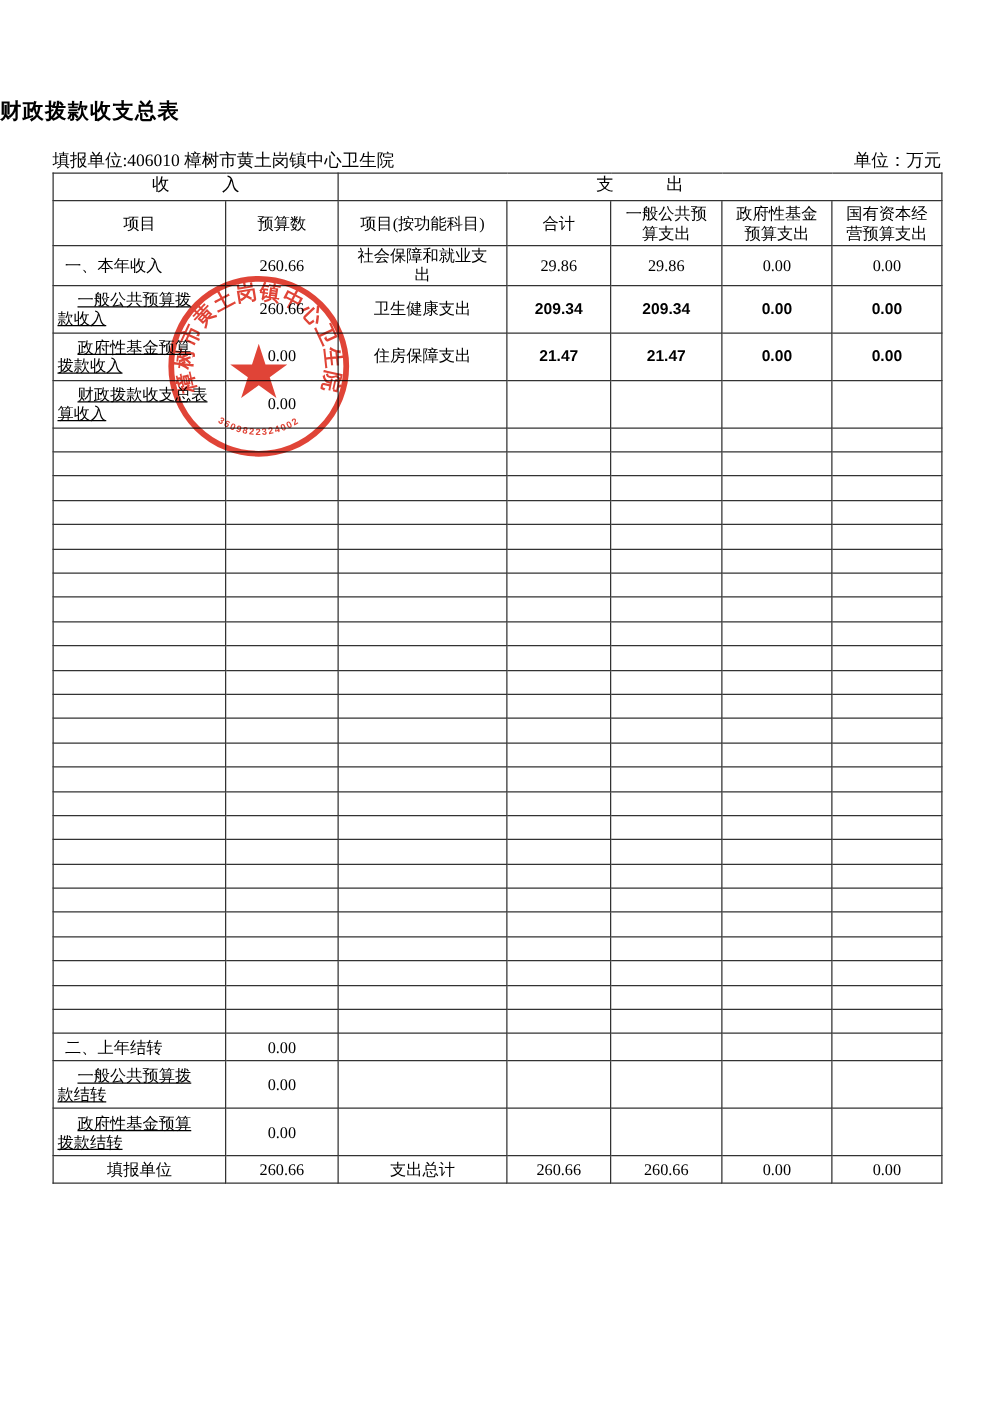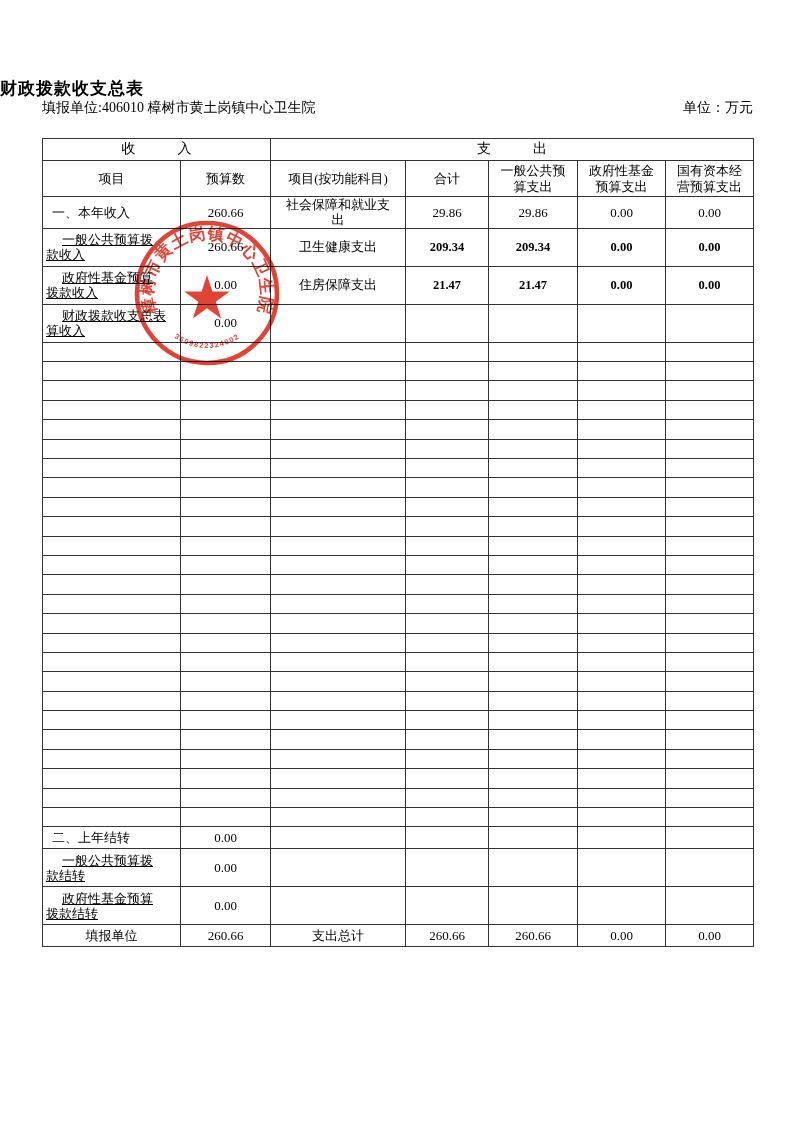--- a/index.html
+++ b/index.html
@@ -6,39 +6,39 @@
   .page{
     position:relative;width:793px;height:1122px;background:#fff;
     font-family:"Liberation Serif","DejaVu Serif",serif;color:#000;overflow:hidden;
   }
   .title{
     position:absolute;top:77px;left:0;width:100%;text-align:left;
     font-size:17px;font-weight:bold;letter-spacing:1px;
     font-family:Liberation Serif, serif;
   }
   .meta{
-    position:absolute;top:99px;left:42px;width:711px;
+    position:absolute;top:121px;left:42px;width:711px;
     display:flex;justify-content:space-between;font-size:14px;line-height:18px;
   }
   table.budget{
     position:absolute;top:138px;left:42px;width:711px;
     border-collapse:collapse;table-layout:fixed;font-size:13px;
   }
   table.budget td{
     border:1px solid #333;padding:0 3px;vertical-align:middle;
     line-height:1.18;overflow:hidden;white-space:pre-line;
   }
   .c{text-align:center;}
   .ind1{text-indent:6px;}
   .ind2{text-indent:16px;text-decoration:underline;}
   tr.h22{height:22px;padding-left:40px;} tr.h36{height:36px;} tr.h28{height:28px;margin-top:24px;}
   tr.h38{height:38px;} tr.h19{height:19.4px;}
   .grp{font-size:14px;text-align:center;}
   .alt-num{
-    font-family:Liberation Serif, serif;
+    font-family:Liberation Sans, sans-serif;
     font-weight:600;font-size:12.5px;
   }
   .stamp{
     position:absolute;left:127px;top:213px;width:160px;height:160px;
     mix-blend-mode:multiply;opacity:.88;pointer-events:none;
   }
 </style>
 </head>
 <body>
 

